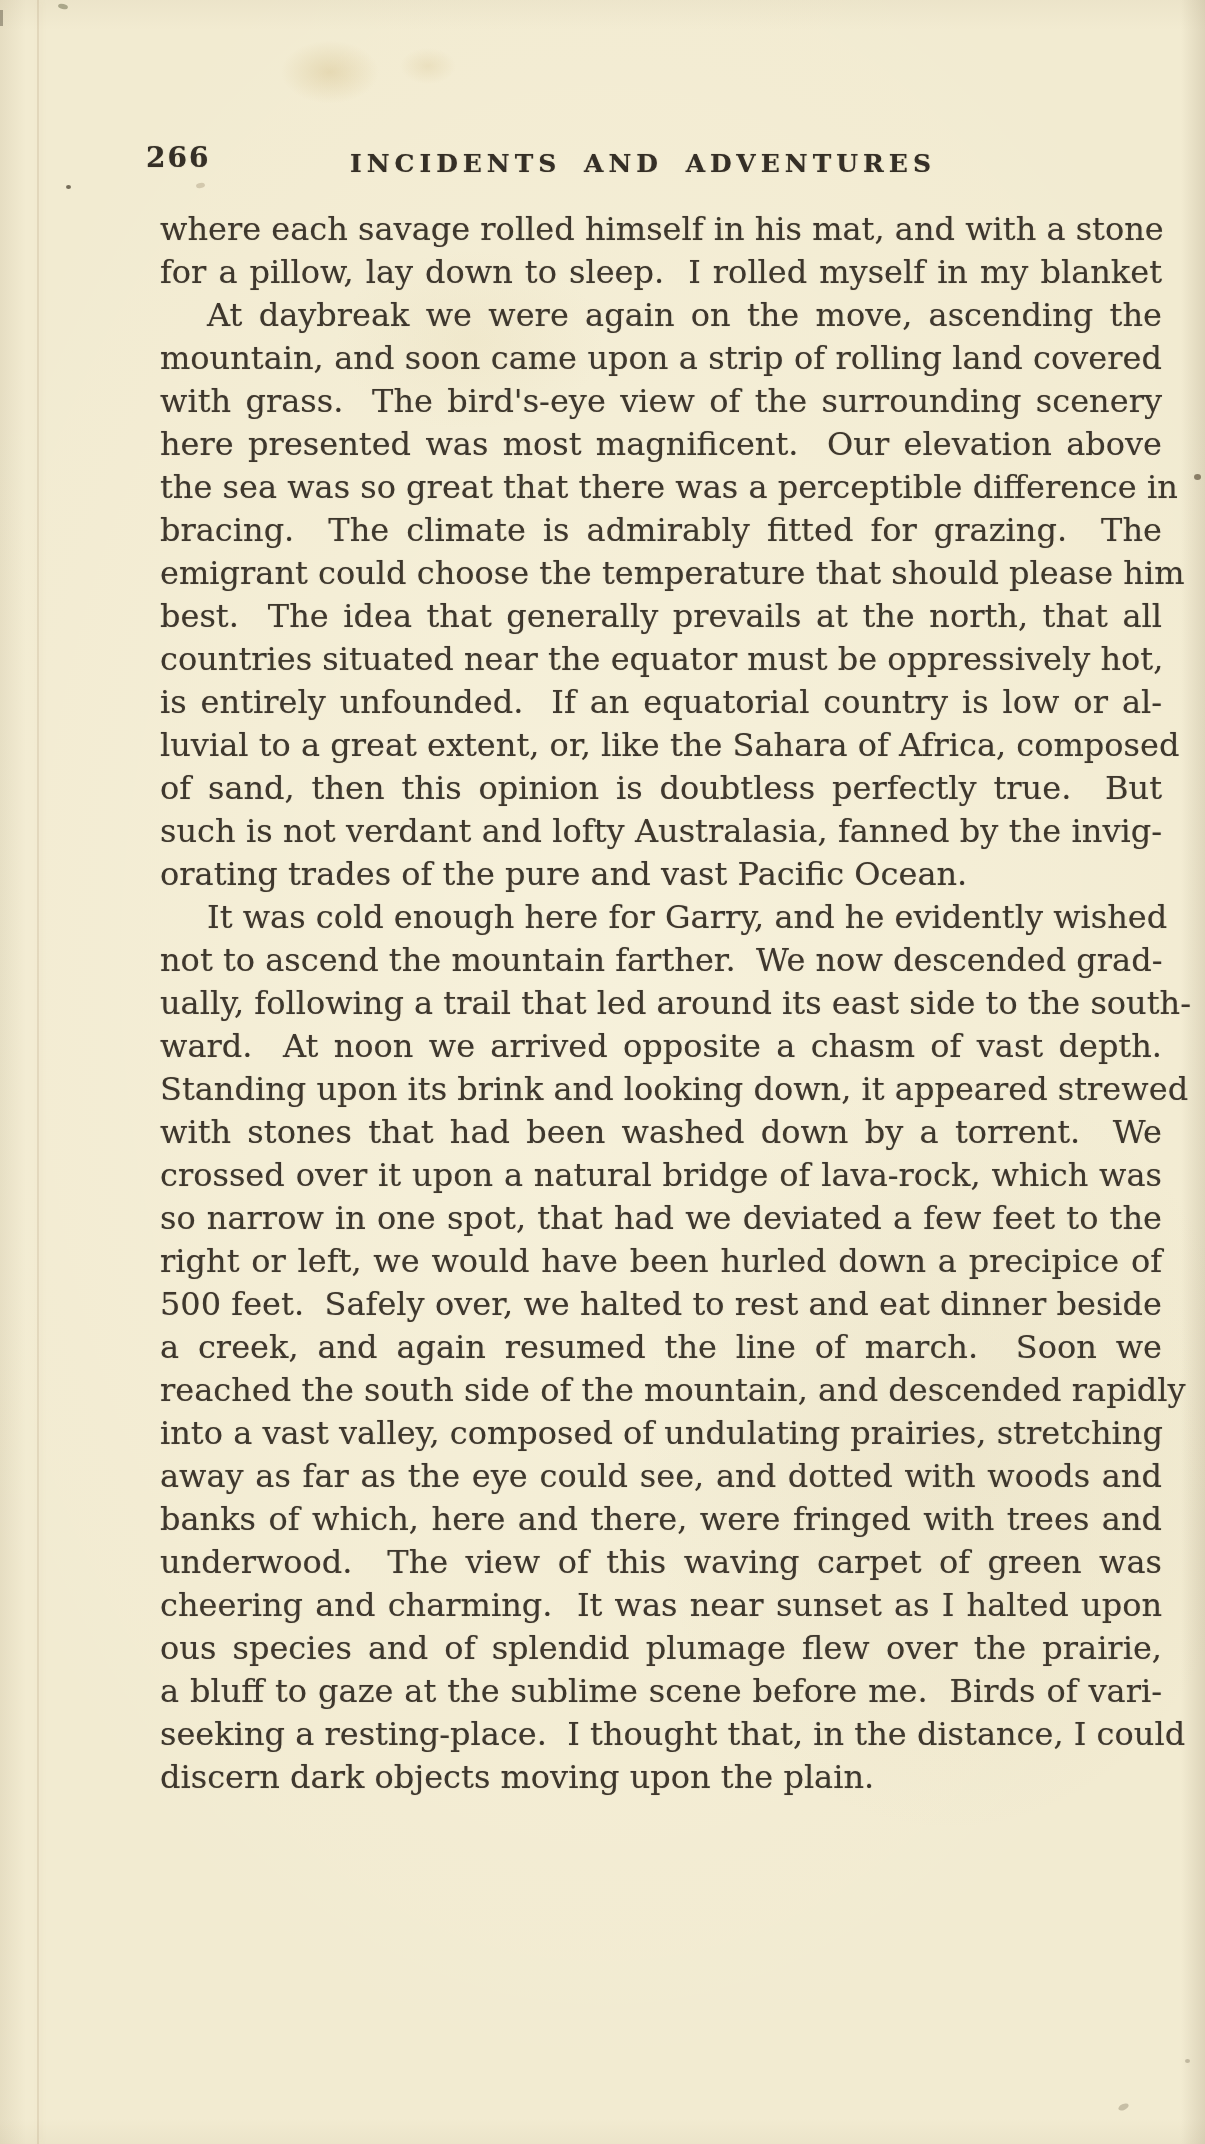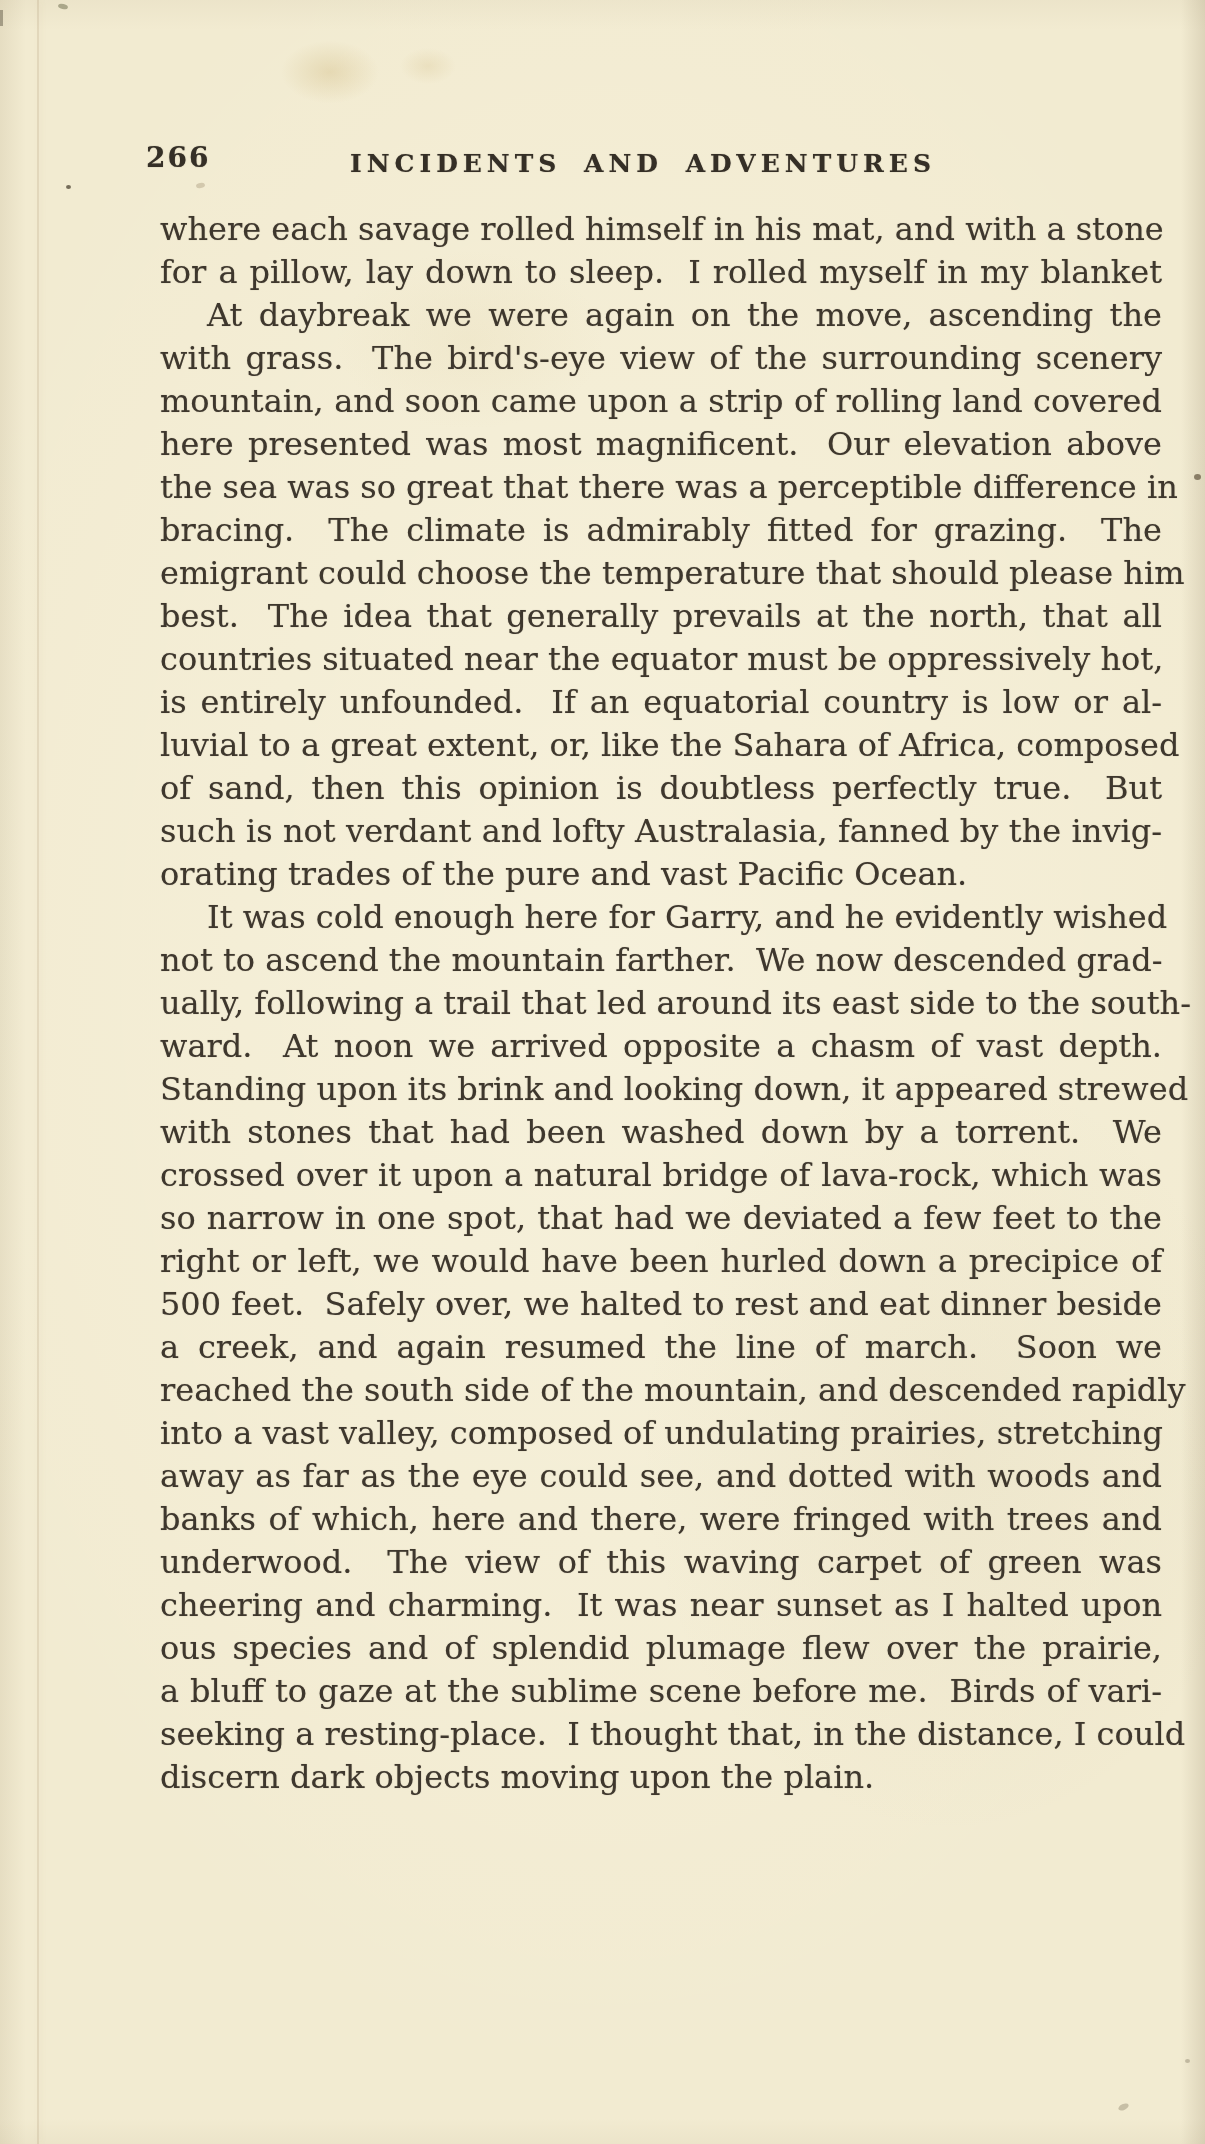--- a/index.html
+++ b/index.html
@@ -105,22 +105,22 @@
 
   <span class="running-title">INCIDENTS AND ADVENTURES</span>
 
   <main class="text-block" id="text-block">
       <div class="paragraph">
         <div class="text-line">where each savage rolled himself in his mat, and with a stone</div>
         <div class="text-line">for a pillow, lay down to sleep.&nbsp; I rolled myself in my blanket</div>
       </div>
       <div class="paragraph">
         <div class="text-line indent">At daybreak we were again on the move, ascending the</div>
+        <div class="text-line">mountain, and soon came upon a strip of rolling land covered</div>
         <div class="text-line">with grass.&nbsp; The bird's-eye view of the surrounding scenery</div>
-        <div class="text-line">mountain, and soon came upon a strip of rolling land covered</div>
         <div class="text-line">here presented was most magnificent.&nbsp; Our elevation above</div>
         <div class="text-line">the sea was so great that there was a perceptible difference in</div>
         <div class="text-line">bracing.&nbsp; The climate is admirably fitted for grazing.&nbsp; The</div>
         <div class="text-line">emigrant could choose the temperature that should please him</div>
         <div class="text-line">best.&nbsp; The idea that generally prevails at the north, that all</div>
         <div class="text-line">countries situated near the equator must be oppressively hot,</div>
         <div class="text-line">is entirely unfounded.&nbsp; If an equatorial country is low or al-</div>
         <div class="text-line">luvial to a great extent, or, like the Sahara of Africa, composed</div>
         <div class="text-line">of sand, then this opinion is doubtless perfectly true.&nbsp; But</div>
         <div class="text-line">such is not verdant and lofty Australasia, fanned by the invig-</div>

